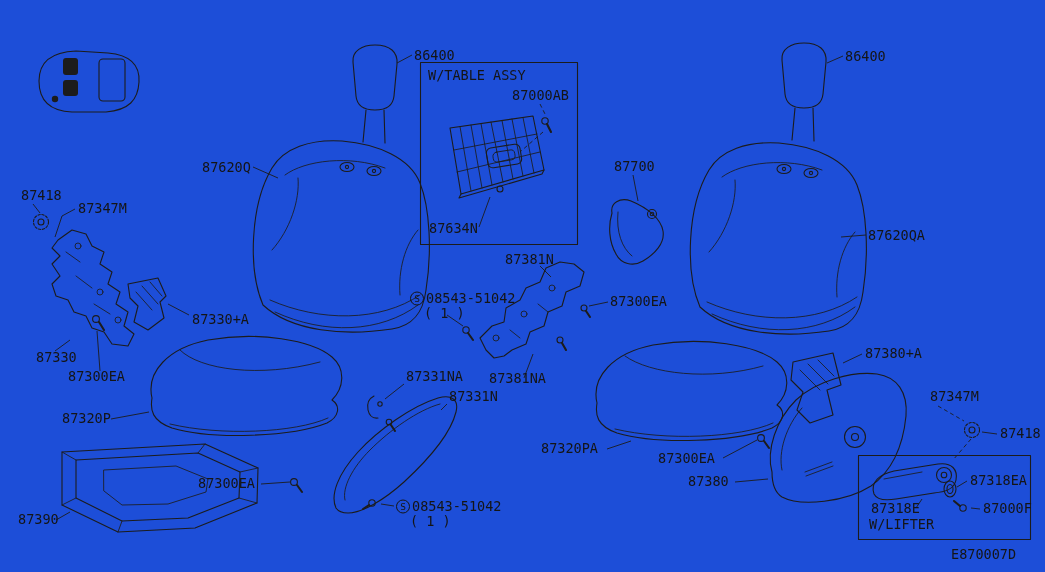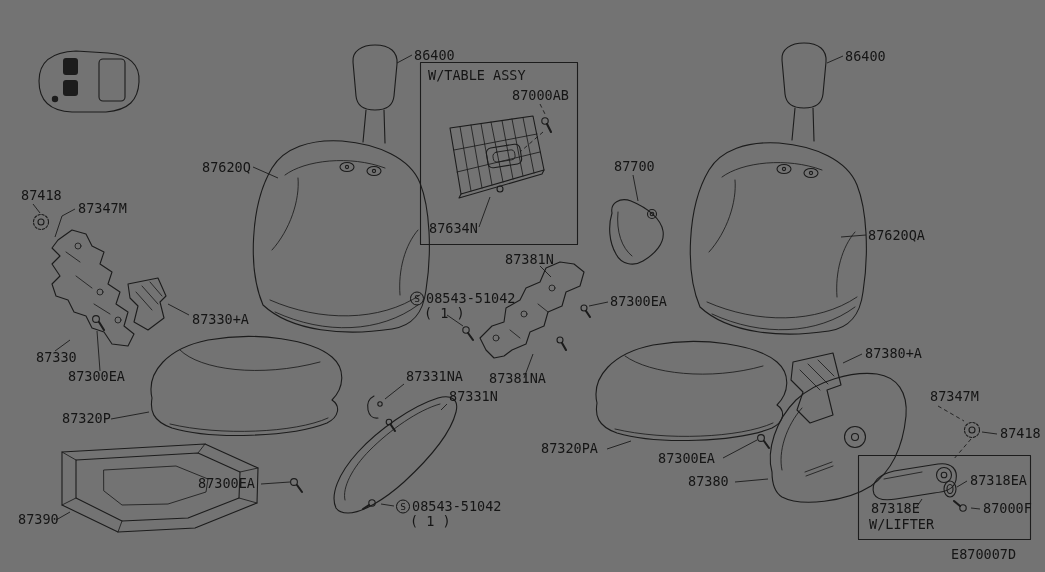--- a/index.html
+++ b/index.html
@@ -1,19 +1,19 @@
 <!DOCTYPE html>
 <html><head>
 <meta charset="utf-8">
 <style>
   html,body{margin:0;padding:0;background:#e8e8e8;}
   .stage{
     position:relative;
     width:1045px;height:572px;
-    background:#737373;
+    background:#1d4ed8;
     font-family:"DejaVu Sans Mono", monospace;
     overflow:hidden;
   }
   svg{display:block;}
   .art path,.art line,.art polyline,.art rect,.art circle,.art ellipse,.art polygon{
     fill:none;stroke:#1c1c1c;stroke-width:1.1;
     stroke-linecap:round;stroke-linejoin:round;
   }
   .art .fill-dark{fill:#1c1c1c;stroke:none;}
   .art .thick{stroke-width:2.1;}

